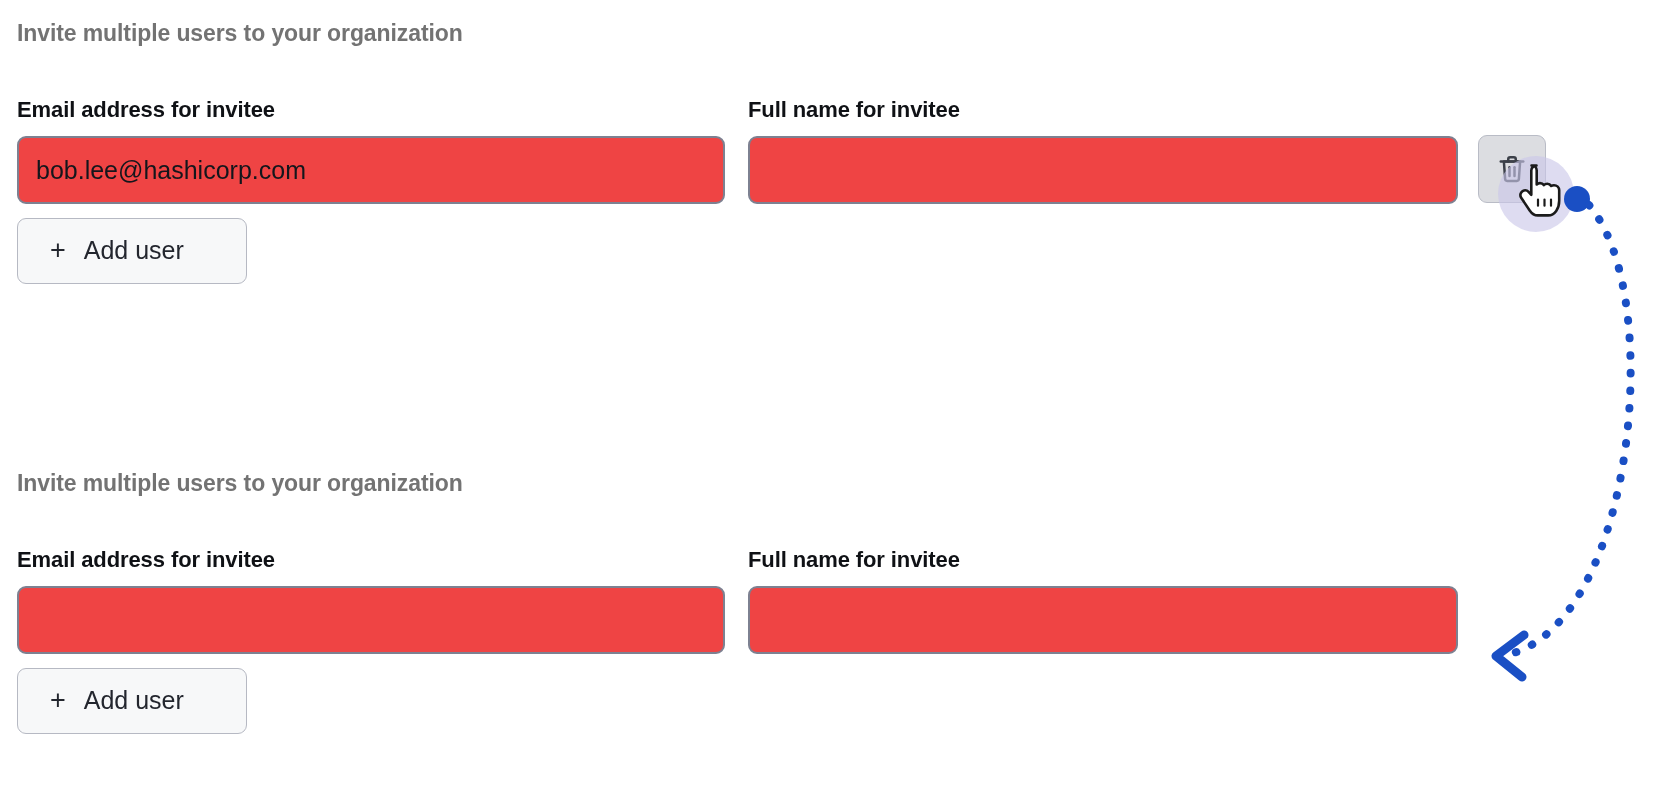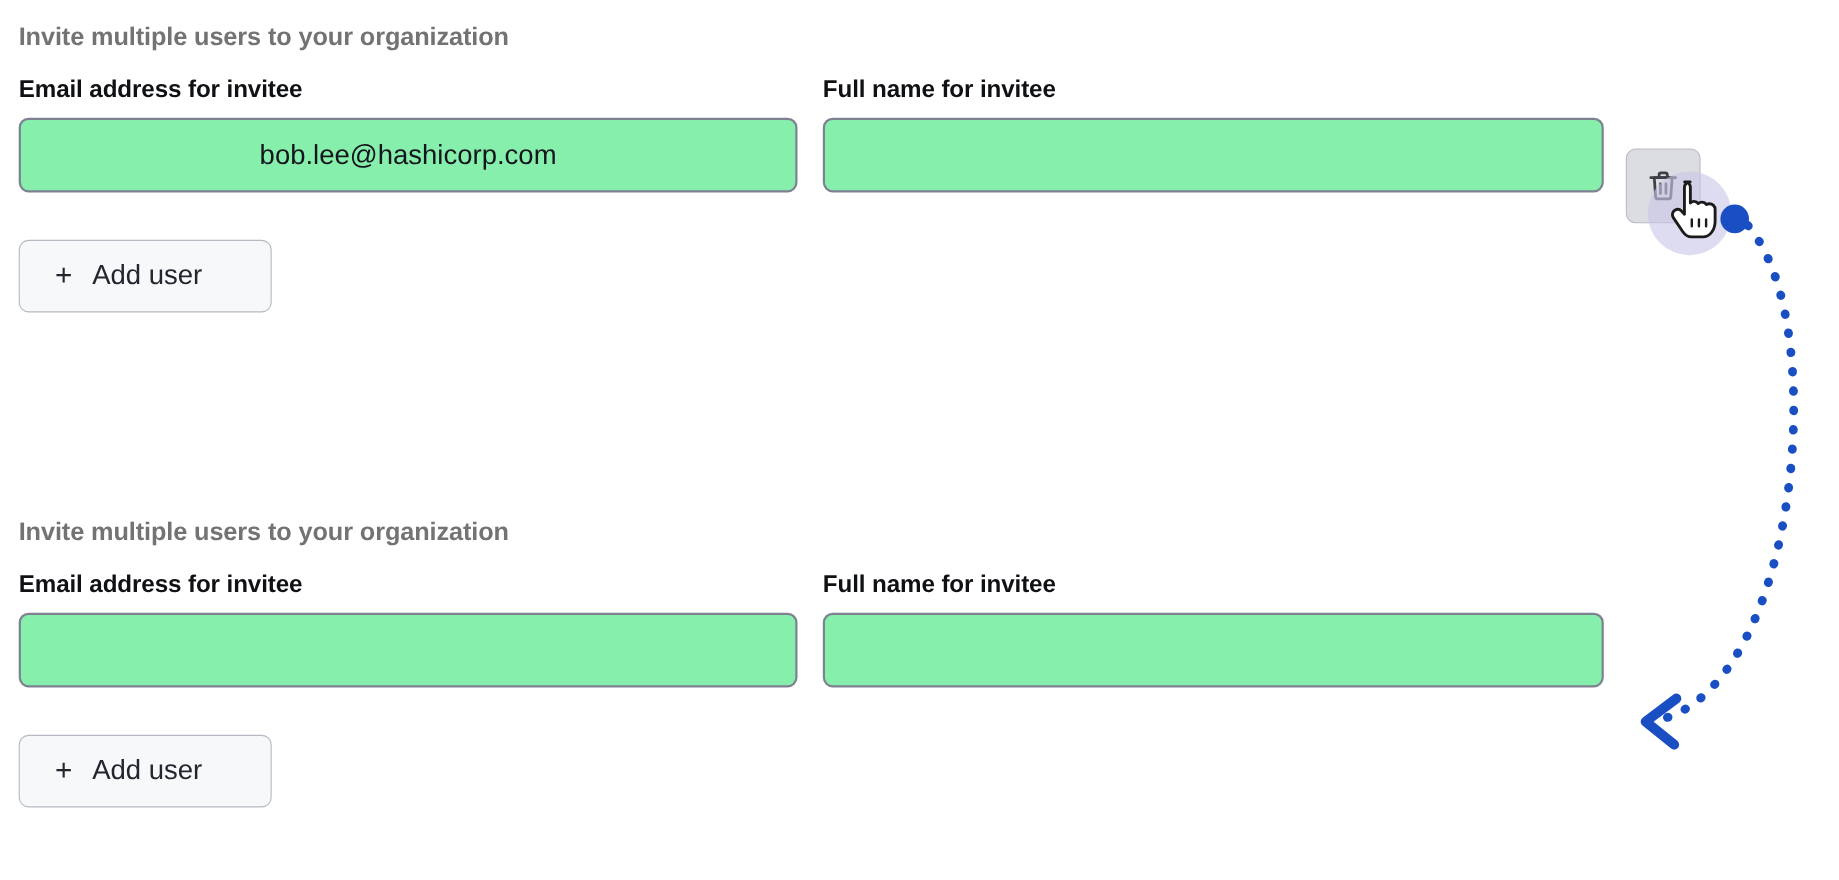--- a/index.html
+++ b/index.html
@@ -30,21 +30,21 @@
     top: 20px;
     font-size: 23px;
     font-weight: 700;
     color: #737373;
     letter-spacing: -0.1px;
     white-space: nowrap;
   }
 
   .field-col {
     position: absolute;
-    top: 68px;
+    top: 97px;
   }
   .field-col.col-email { left: 17px; width: 708px; }
   .field-col.col-name  { left: 748px; width: 710px; }
 
   .field-label {
     display: block;
     font-size: 22px;
     font-weight: 700;
     color: #0f1115;
     letter-spacing: -0.1px;
@@ -52,27 +52,26 @@
     margin: 0 0 13px 0;
   }
 
   .text-input {
     display: block;
     box-sizing: border-box;
     width: 100%;
     height: 68px;
     border: 2px solid #7d8191;
     border-radius: 9px;
-    background: #86efac;
+    background: #ef4444;
     font-family: "Liberation Sans", sans-serif;
     font-size: 25px;
     color: #13161c;
     padding: 0 17px;
     outline: none;
-    text-align: center;
   }
   .text-input::placeholder { color: #9aa0ae; }
 
   .delete-btn {
     position: absolute;
     left: 1478px;
     top: 135px;
     width: 68px;
     height: 68px;
     box-sizing: border-box;

